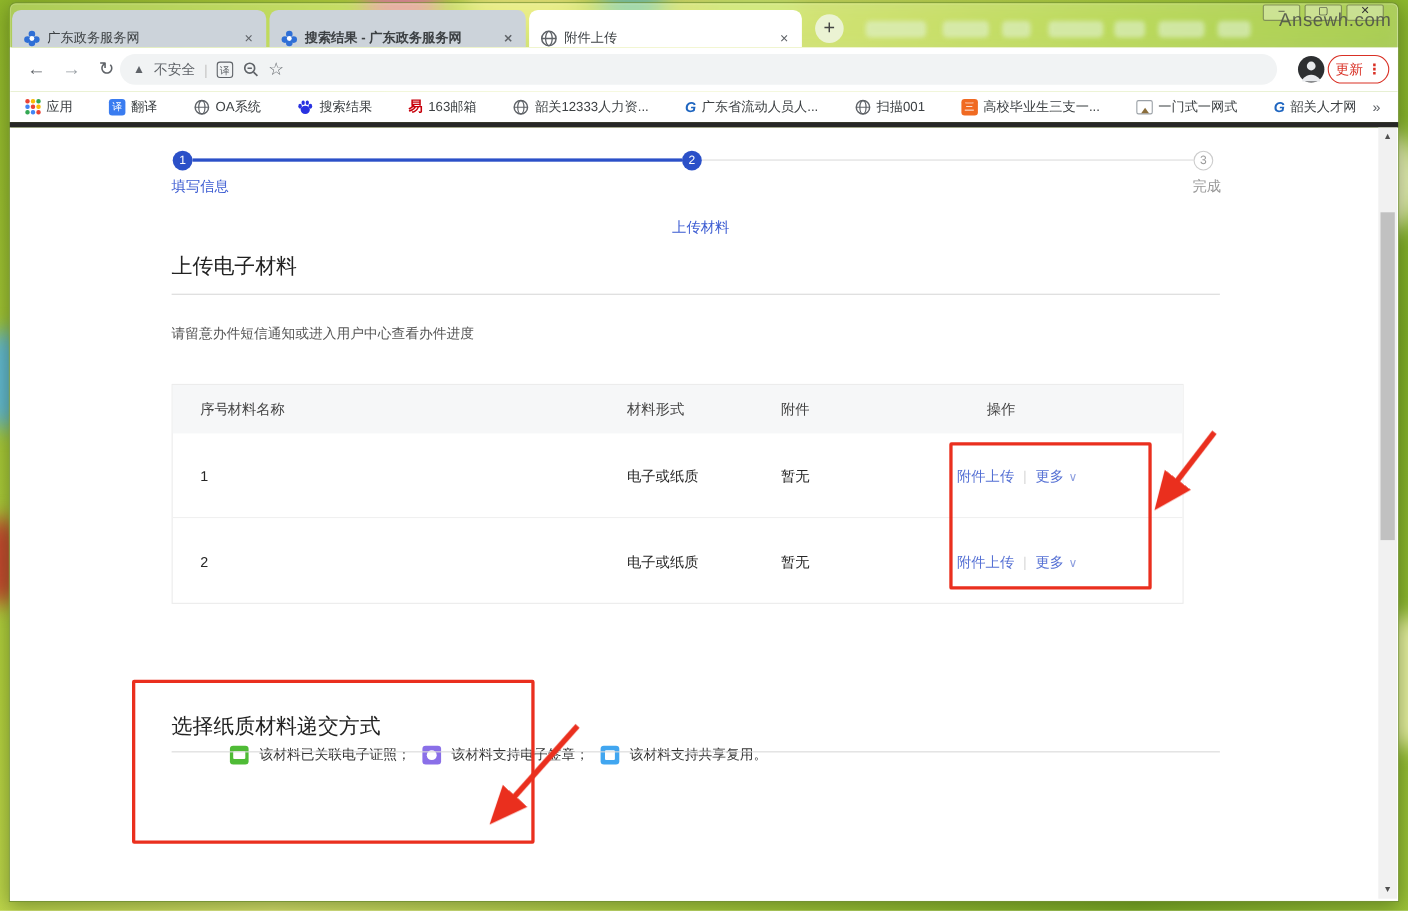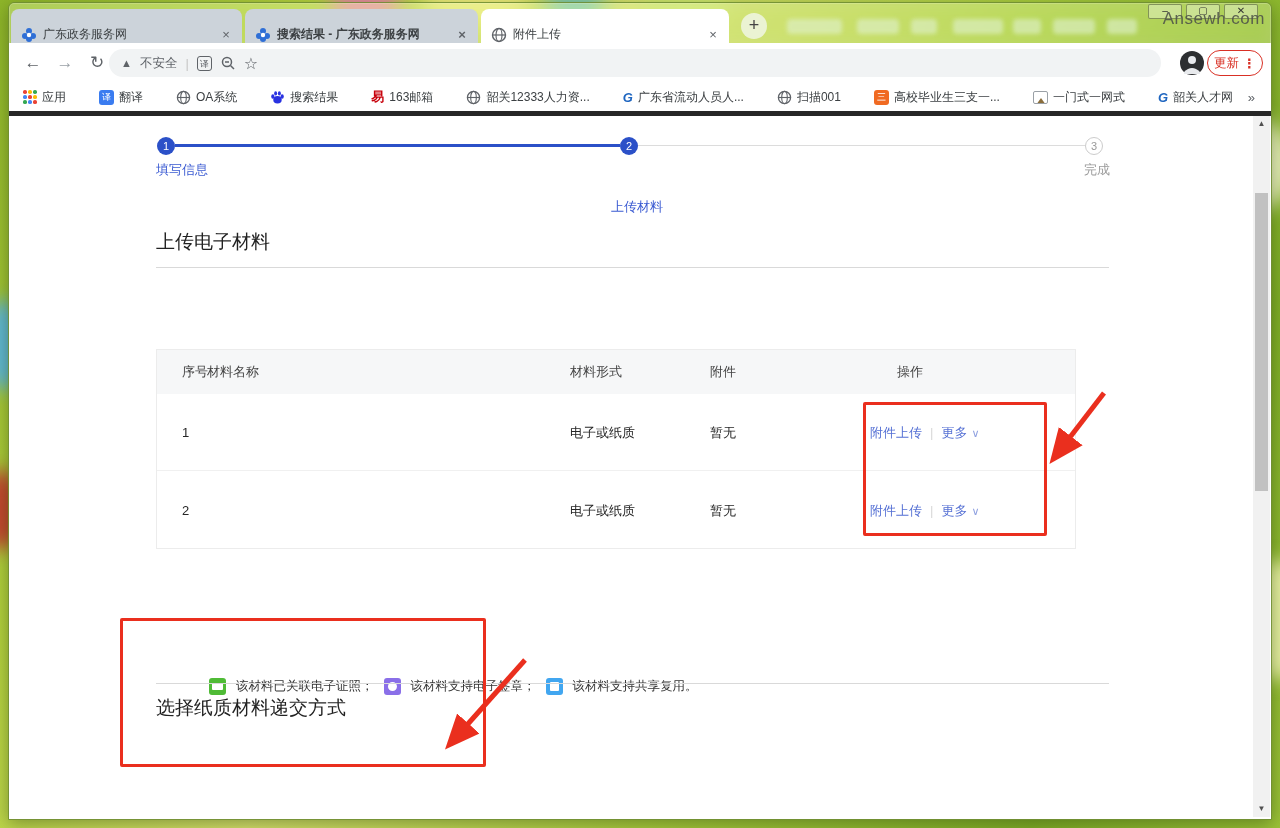--- a/index.html
+++ b/index.html
@@ -311,20 +311,21 @@
     <div class="step-line sl2" style="top:29px;"></div>
     <div class="step-c on" style="left:148px; top:21px;">1</div>
     <div class="step-c on" style="left:611px; top:21px;">2</div>
     <div class="step-c off" style="left:1076px; top:21px;">3</div>
     <div class="step-lbl on" style="left:147px; top:45px;">填写信息</div>
     <div class="step-lbl on" style="left:602px; top:45px;margin-top:37px;">上传材料</div>
     <div class="step-lbl off" style="left:1075px; top:45px;">完成</div>
 
     <div class="h1" style="top:113px;">上传电子材料</div>
     <div class="rule" style="top:151px;"></div>
+    <div class="notice" style="top:179px;">请留意办件短信通知或进入用户中心查看办件进度</div>
 
     <div class="tbl" style="top:233px;">
       <div class="tbl-head">
         <span class="th" style="left:25px;">序号</span>
         <span class="th" style="left:50px;">材料名称</span>
         <span class="th" style="left:413px;">材料形式</span>
         <span class="th" style="left:553px;">附件</span>
         <span class="th" style="left:740px;text-align:right;">操作</span>
       </div>
       <div class="row row1">
@@ -353,21 +354,21 @@
       <span class="lg-ic lg-purple">
           <i></i>
         </span>
       <span>该材料支持电子签章；</span>
       <span class="lg-ic lg-blue">
           <i></i>
         </span>
       <span>该材料支持共享复用。</span>
     </div>
 
-    <div class="h1" style="top:531px;margin-top:48px;">选择纸质材料递交方式</div>
+    <div class="h1" style="top:531px;">选择纸质材料递交方式</div>
     <div class="rule" style="top:567px;"></div>
 
   </div>
 
   <div class="sb-track">
     <div class="sb-arrow" style="top:0;">▲</div>
     <div class="sb-thumb"></div>
     <div class="sb-arrow" style="bottom:0;">▼</div>
   </div>
 

